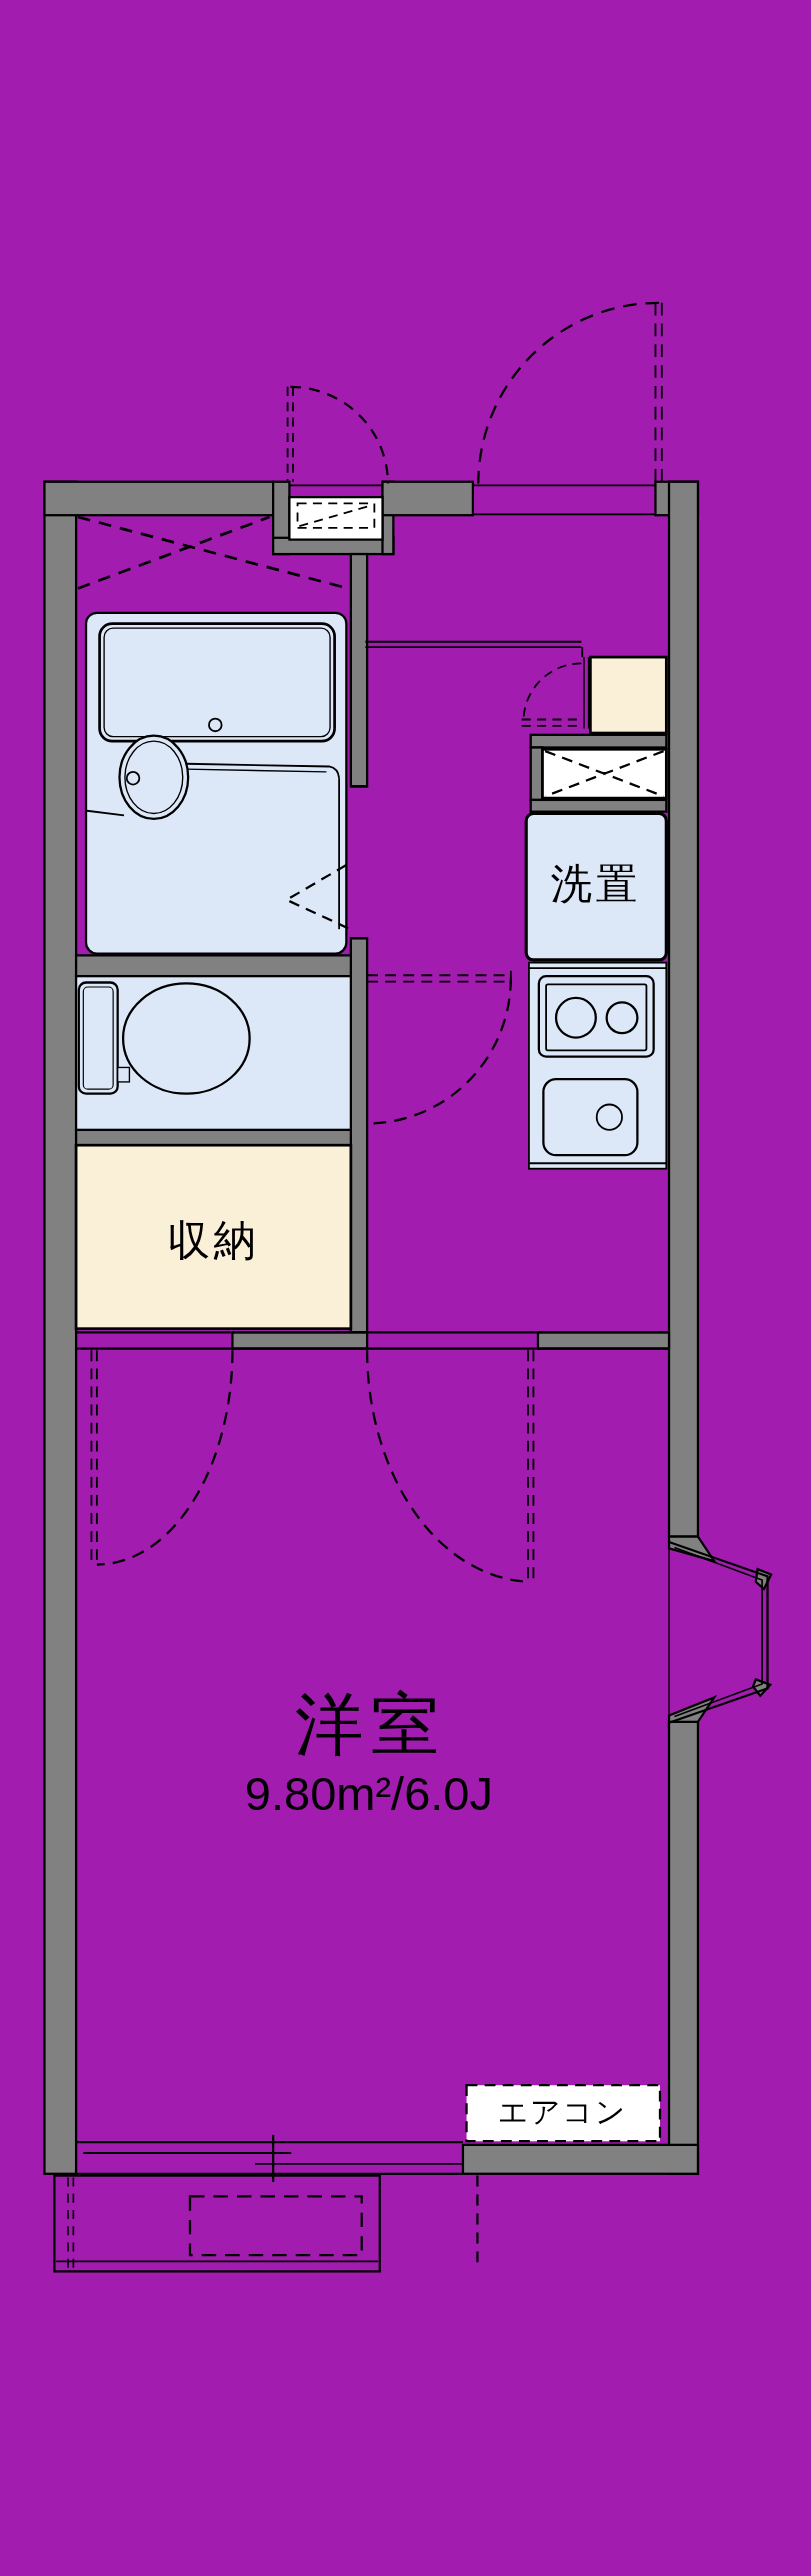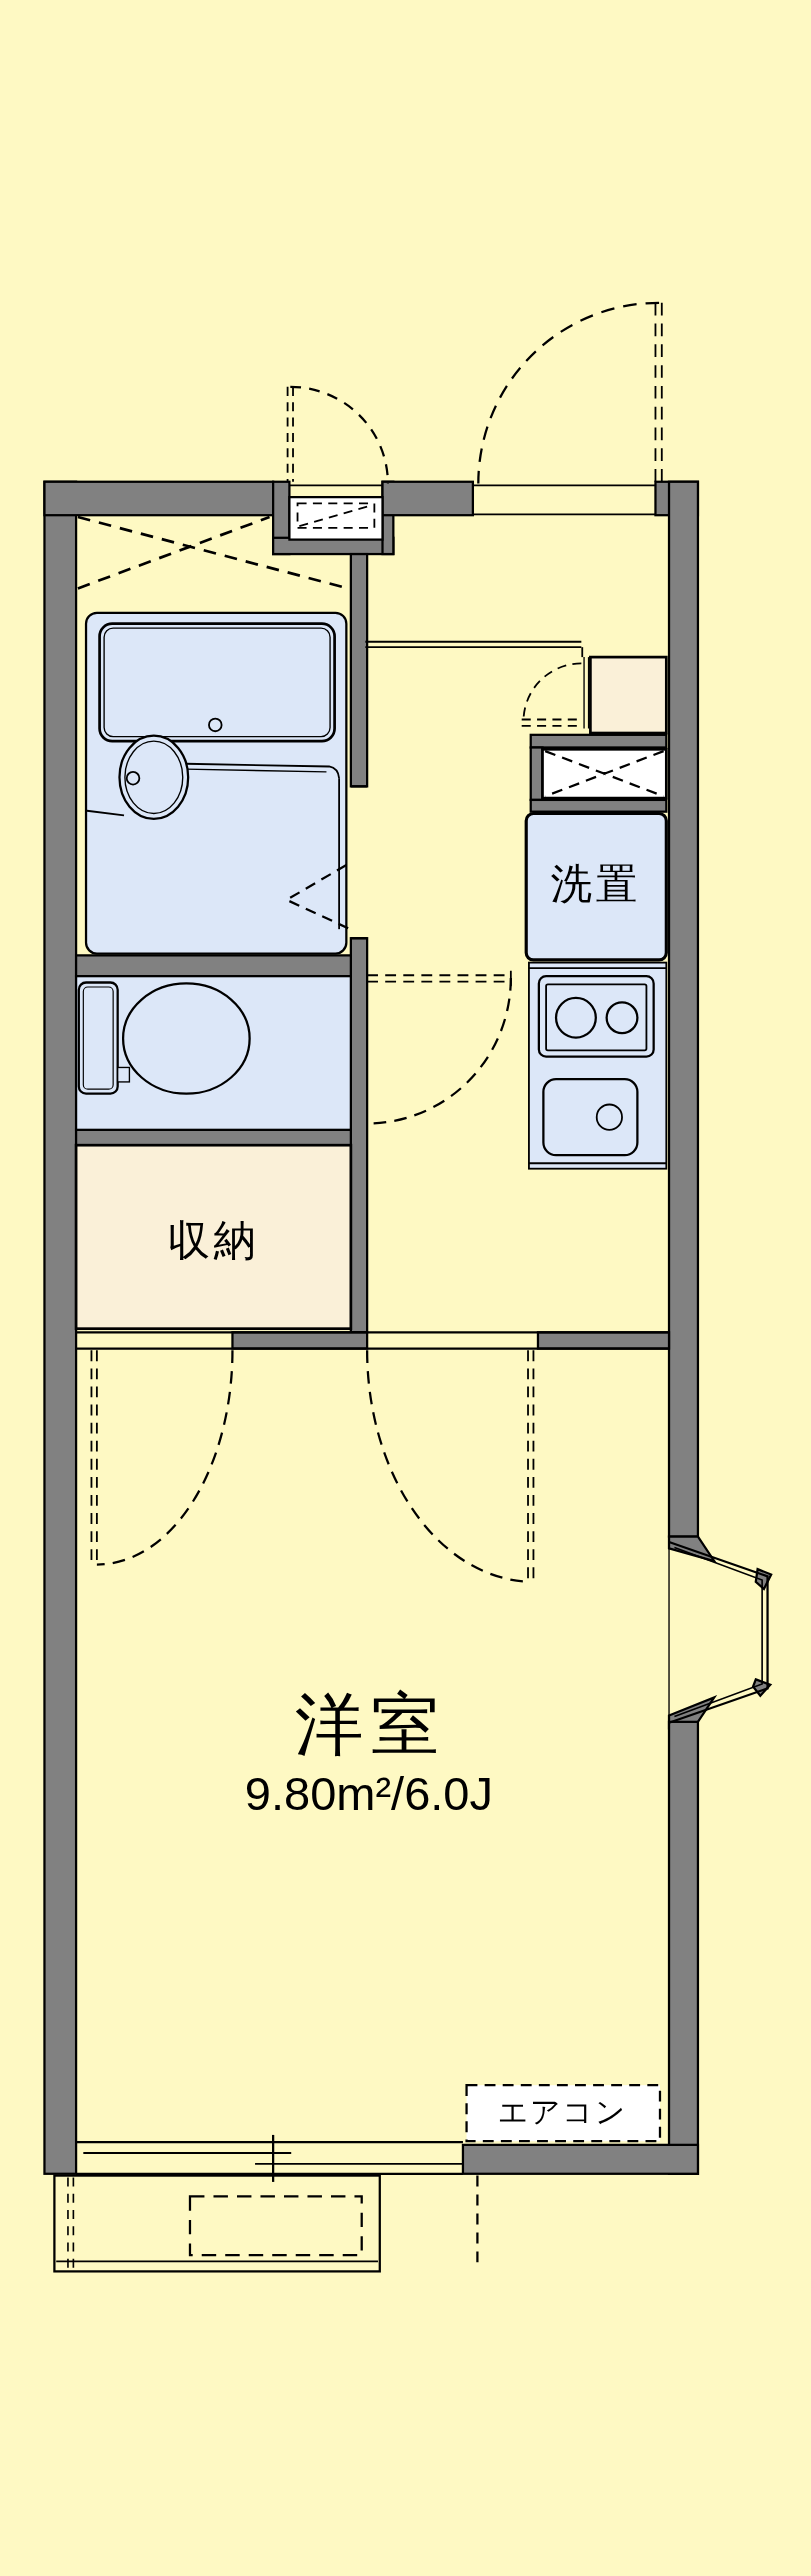--- a/index.html
+++ b/index.html
@@ -1,16 +1,16 @@
 <!DOCTYPE html>
 <html style="font-size:14.5px"><head>
 <meta charset="utf-8">
 <style>
   html,body{margin:0;padding:0;background:#ffffff;}
-  .page{width:812px;height:2576px;position:relative;background:#fef9c3;margin:0 auto;
+  .page{width:812px;height:2576px;position:relative;background:#a21caf;margin:0 auto;
         font-family:"Liberation Sans", sans-serif;}
   svg{position:absolute;left:0;top:0;}
   text{fill:#000;font-family:"Liberation Sans","DejaVu Sans",sans-serif;}
 </style>
 </head>
 <body>
 
 <div class="page">
 <svg width="812" height="2576" viewBox="0 0 898 2850">
 

